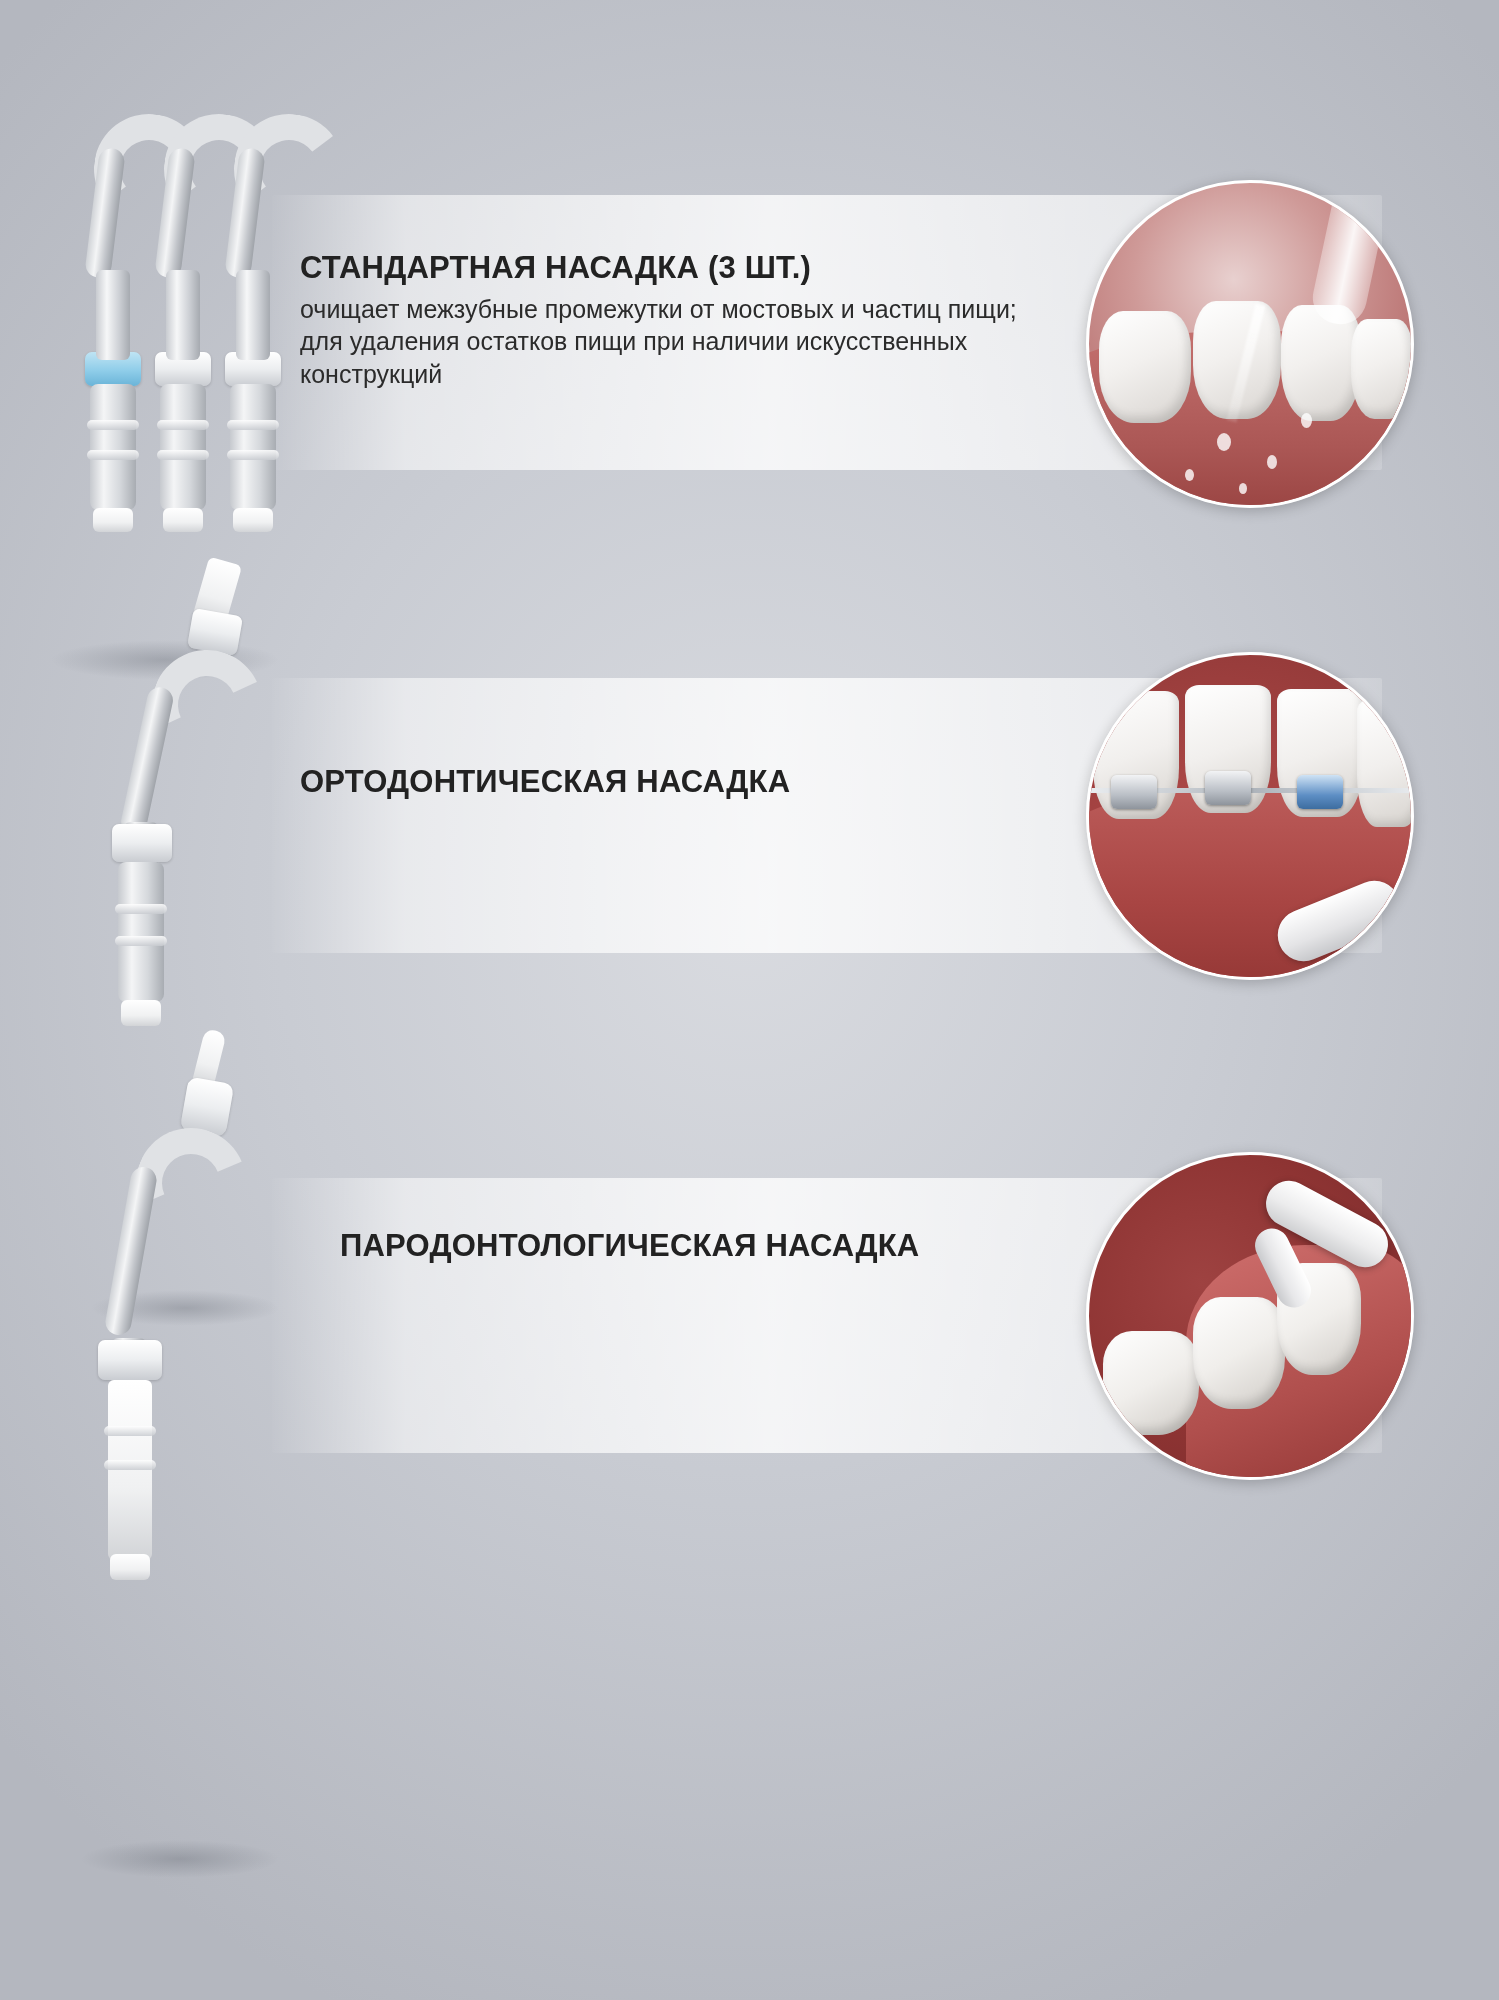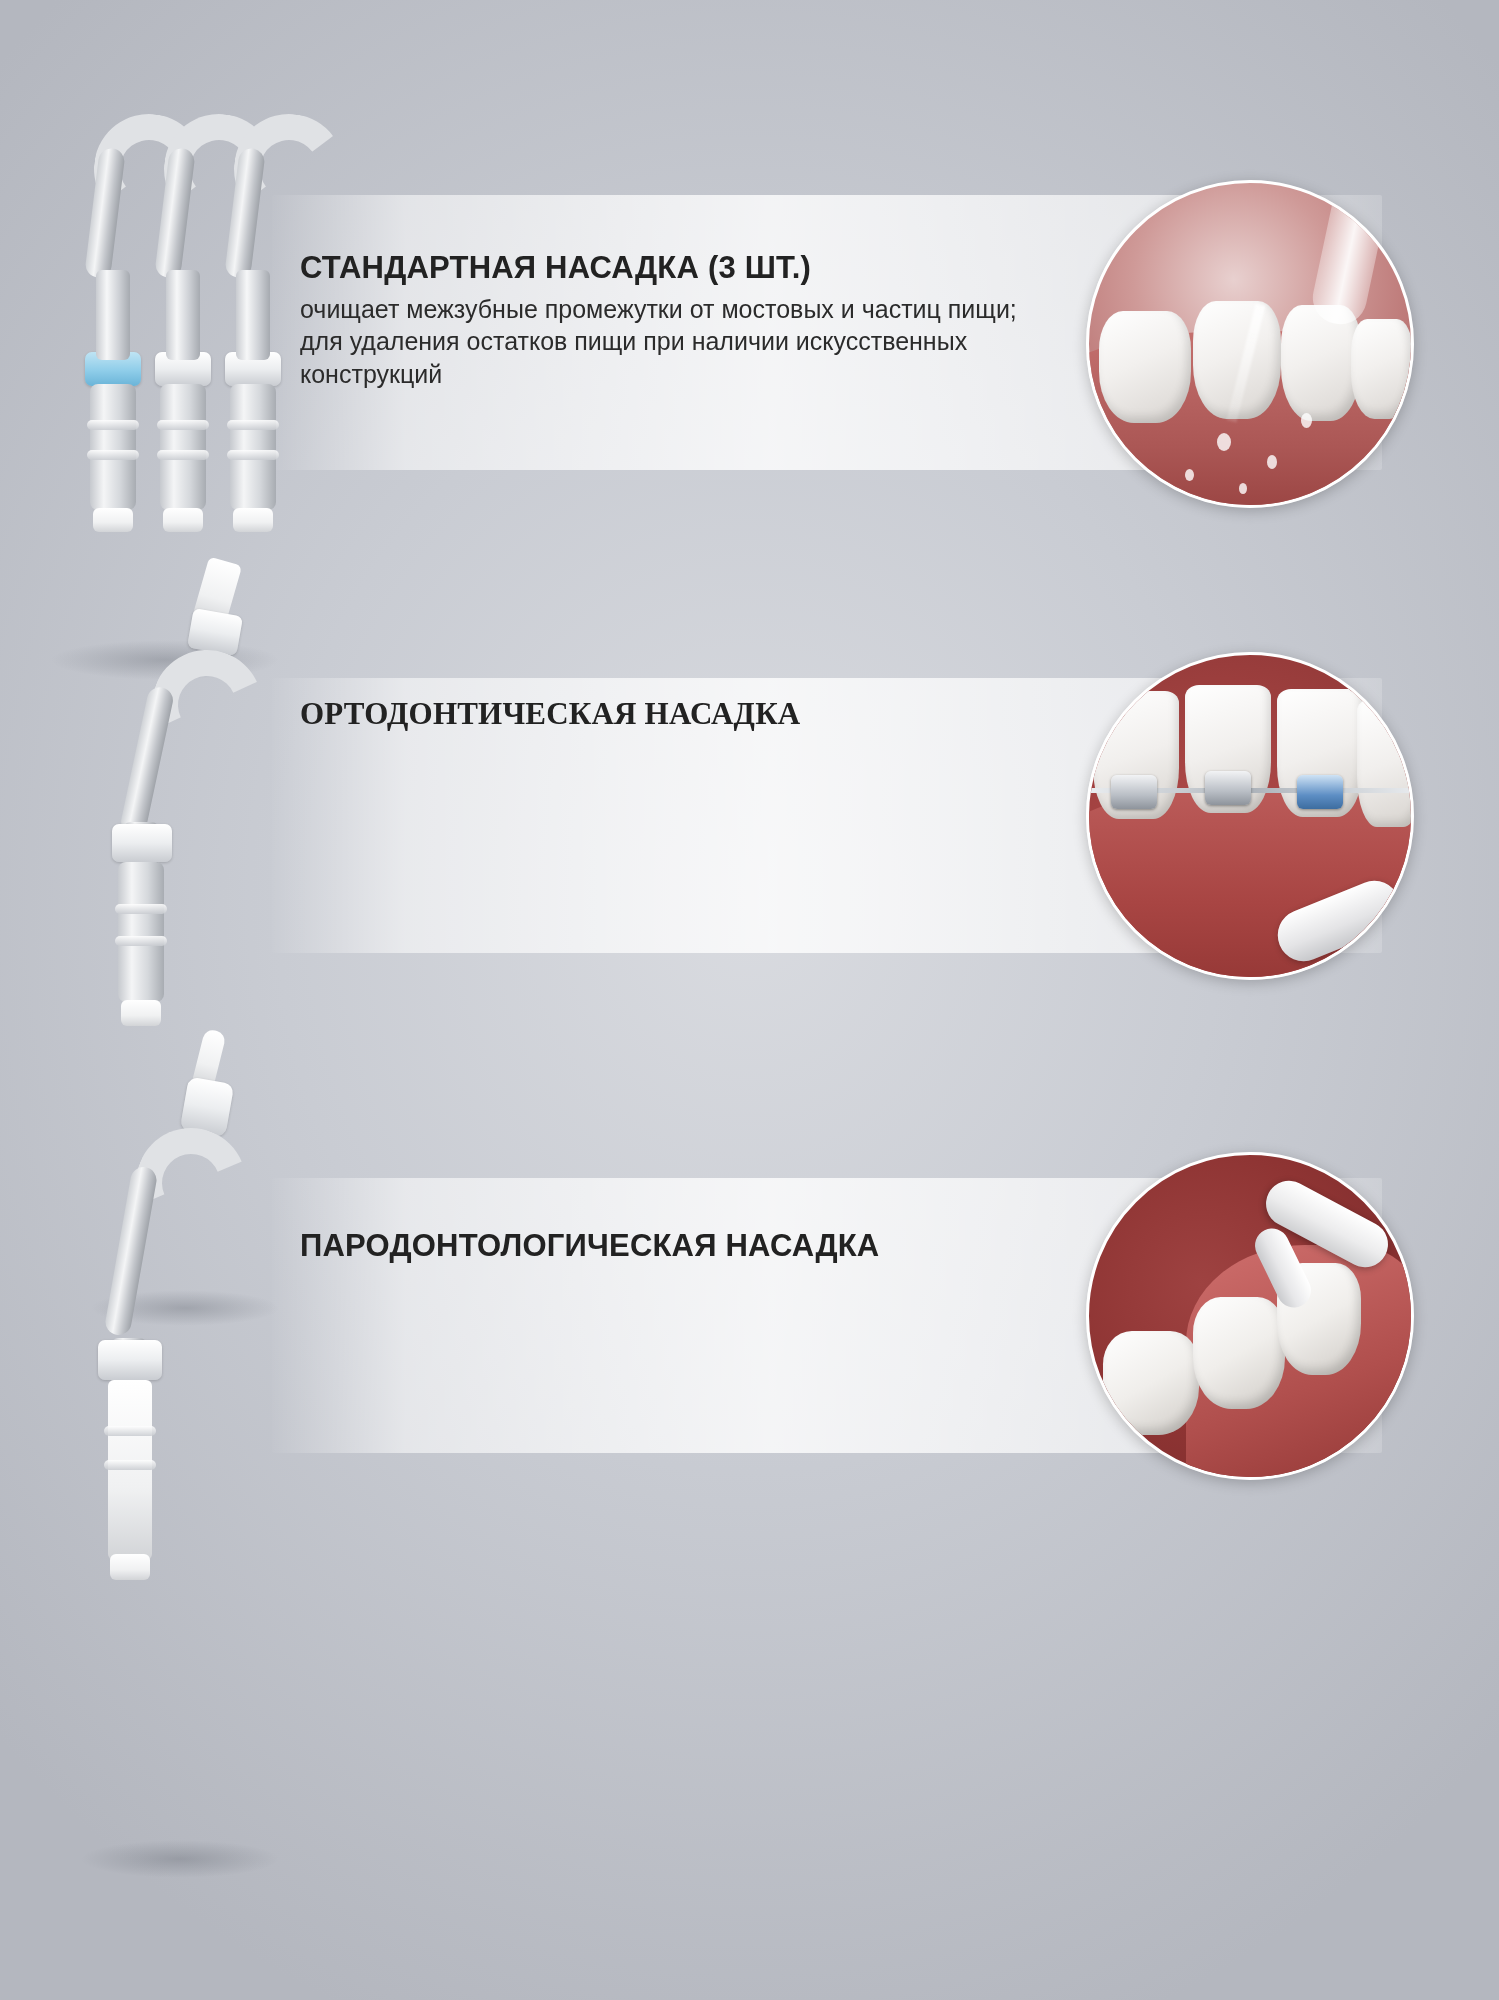--- a/index.html
+++ b/index.html
@@ -301,21 +301,21 @@
     <div class="jet"></div>
     <div class="droplet" style="left:128px; top:250px; width:14px; height:18px;"></div>
     <div class="droplet" style="left:178px; top:272px; width:10px; height:14px;"></div>
     <div class="droplet" style="left:96px;  top:286px; width:9px;  height:12px;"></div>
     <div class="droplet" style="left:212px; top:230px; width:11px; height:15px;"></div>
     <div class="droplet" style="left:150px; top:300px; width:8px;  height:11px;"></div>
   </div>
 
   <div class="band" style="top:678px; height:275px;"></div>
 
-  <div class="band-text" style="top:696px;font-family:Liberation Serif, serif;">
+  <div class="band-text" style="top:764px;">
     <div class="title" style="width:520px;">ОРТОДОНТИЧЕСКАЯ НАСАДКА</div>
   </div>
 
   <div class="nozzle-group" style="left:80px; top:700px; width:200px; height:580px;">
     <div class="shadow-ellipse" style="left:10px; top:590px; width:190px; height:36px;"></div>
     <div class="nz" style="left:10px; top:-10px;">
       <div class="tipwhite" style="left:110px; top:-130px; width:34px; height:64px; transform:rotate(16deg);"></div>
       <div class="collar" style="left:100px; top:-78px; width:50px; height:40px; transform:rotate(10deg);"></div>
       <div class="hookbend" style="left:62px; top:-40px; transform:rotate(20deg);"></div>
       <div class="hook" style="left:44px; top:-4px; height:150px; transform:rotate(12deg);"></div>
@@ -336,21 +336,21 @@
     <div class="tooth2 d"></div>
     <div class="wire"></div>
     <div class="bracket br1"></div>
     <div class="bracket br2"></div>
     <div class="bracket br3"></div>
     <div class="nozzle2"></div>
   </div>
 
   <div class="band" style="top:1178px; height:275px;"></div>
 
-  <div class="band-text" style="top:1228px;">
+  <div class="band-text" style="top:1228px;margin-left:40px;">
     <div class="title" style="width:640px;">ПАРОДОНТОЛОГИЧЕСКАЯ НАСАДКА</div>
   </div>
 
   <div class="nozzle-group" style="left:70px; top:1200px; width:200px; height:650px;">
     <div class="shadow-ellipse" style="left:10px; top:640px; width:200px; height:38px;"></div>
     <div class="nz" style="left:10px; top:-10px;">
       <div class="tipwhite" style="left:118px; top:-160px; width:22px; height:58px; transform:rotate(14deg); border-radius:10px 10px 4px 4px;"></div>
       <div class="collar" style="left:104px; top:-110px; width:46px; height:54px; transform:rotate(10deg); border-radius:10px;"></div>
       <div class="hookbend" style="left:56px; top:-62px; transform:rotate(22deg);"></div>
       <div class="hook" style="left:38px; top:-24px; height:170px; transform:rotate(10deg);"></div>

